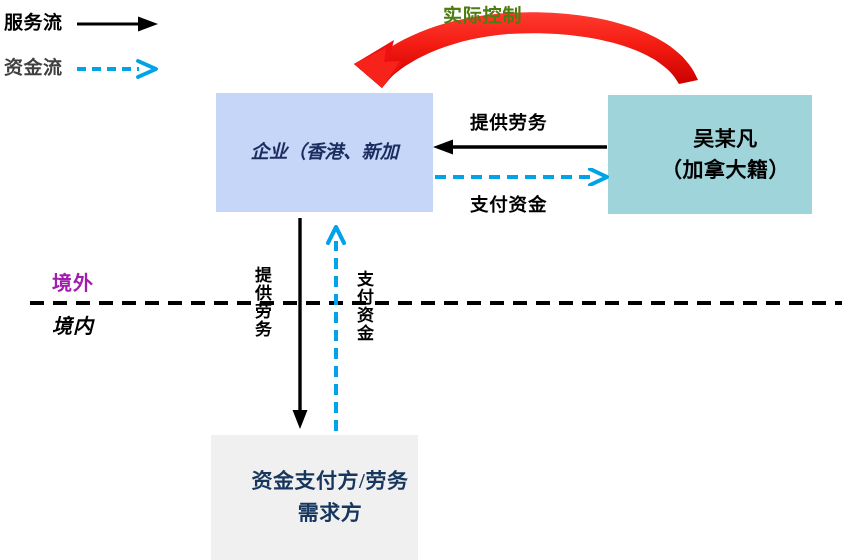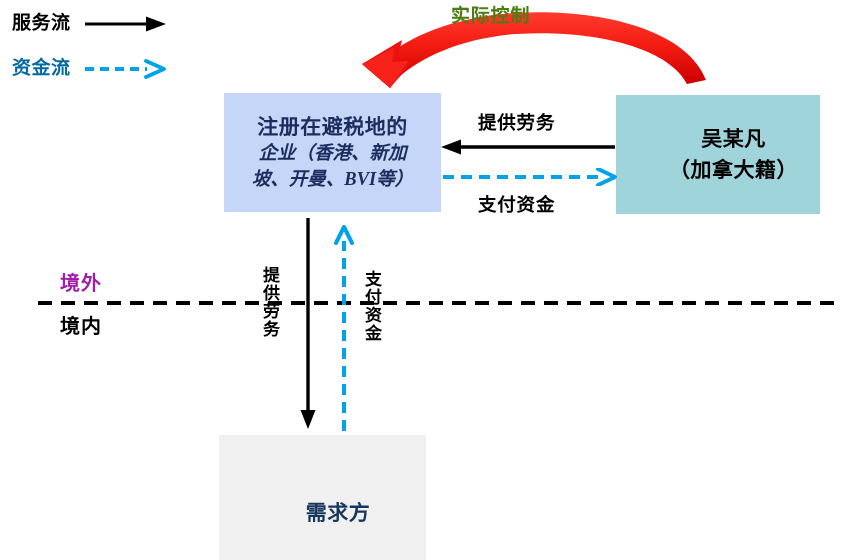--- a/index.html
+++ b/index.html
@@ -11,38 +11,37 @@
     width: 842px;
     height: 560px;
     background: #ffffff;
     font-family: "Liberation Serif", "DejaVu Serif", serif;
     overflow: hidden;
   }
   #canvas {
     position: relative;
     width: 720px;
     height: 560px;
-    margin-left: 8px;
   }
   .abs { position: absolute; }
 
   
   #legend-service-label {
     left: 4px; top: 7px;
     font-size: 19px;
     font-weight: bold;
     color: #000000;
     letter-spacing: 0.5px;
     white-space: nowrap;
   }
   #legend-capital-label {
     left: 4px; top: 52px;
     font-size: 19px;
     font-weight: bold;
-    color: #0369a1;
+    color: #404040;
     letter-spacing: 0.5px;
     white-space: nowrap;
   }
   .legend-arrow-svg { display: block; }
 
   
   .node-box {
     box-sizing: border-box;
     display: flex;
     align-items: center;
@@ -136,20 +135,21 @@
     font-weight: bold;
     color: #a21caf;
     letter-spacing: 1px;
   }
   #label-domestic {
     left: 52px; top: 310px;
     font-size: 20px;
     font-weight: bold;
     color: #000000;
     letter-spacing: 1px;
+    font-style: italic;
   }
 
   
   #arrow-service-v-svg { left: 290px; top: 218px; }
   #arrow-capital-v-svg { left: 326px; top: 225px; }
   .vert-label {
     font-size: 17px;
     font-weight: bold;
     color: #000000;
     writing-mode: vertical-rl;
@@ -201,23 +201,21 @@
                C 243,25 322,42 341,80
                Z" fill="url(#redGrad)"></path>
       <polygon points="44,84 16,60 56,36 51,56 66,58" fill="#ee1111"></polygon>
       <polygon points="44,84 16,60 48,44 46,58 62,57" fill="#f7221a"></polygon>
     </svg>
   </div>
   <div class="abs" id="label-control">实际控制</div>
 
   <div class="abs node-box" id="box-offshore-entity">
     <div>
-      <span class="line-main">注册在避税地的</span>
       <span class="line-sub">企业（香港、新加</span>
-      <span class="line-sub">坡、开曼、BVI等）</span>
     </div>
   </div>
 
   <div class="abs node-box" id="box-individual">
     <div class="ind-text">
       <span>吴某凡</span><br>
       <span>（加拿大籍）</span>
     </div>
   </div>
 
@@ -258,18 +256,18 @@
   <div class="abs" id="arrow-capital-v-svg">
     <svg width="20" height="206" viewBox="0 0 20 206" xmlns="http://www.w3.org/2000/svg">
       <line x1="10" y1="206" x2="10" y2="16" stroke="#00a2e8" stroke-width="4" stroke-dasharray="11,7" stroke-linecap="butt"></line>
       <polyline points="2,18 10,2 18,18" fill="none" stroke="#00a2e8" stroke-width="4" stroke-linecap="round" stroke-linejoin="round"></polyline>
     </svg>
   </div>
   <div class="abs vert-label" id="label-pay-funds-v">支付资金</div>
 
   <div class="abs node-box" id="box-payer">
     <div class="payer-text">
-      <br>
+      <span>资金支付方/劳务</span><br>
       <span>需求方</span>
     </div>
   </div>
 
 </div>
 
 </body></html>

